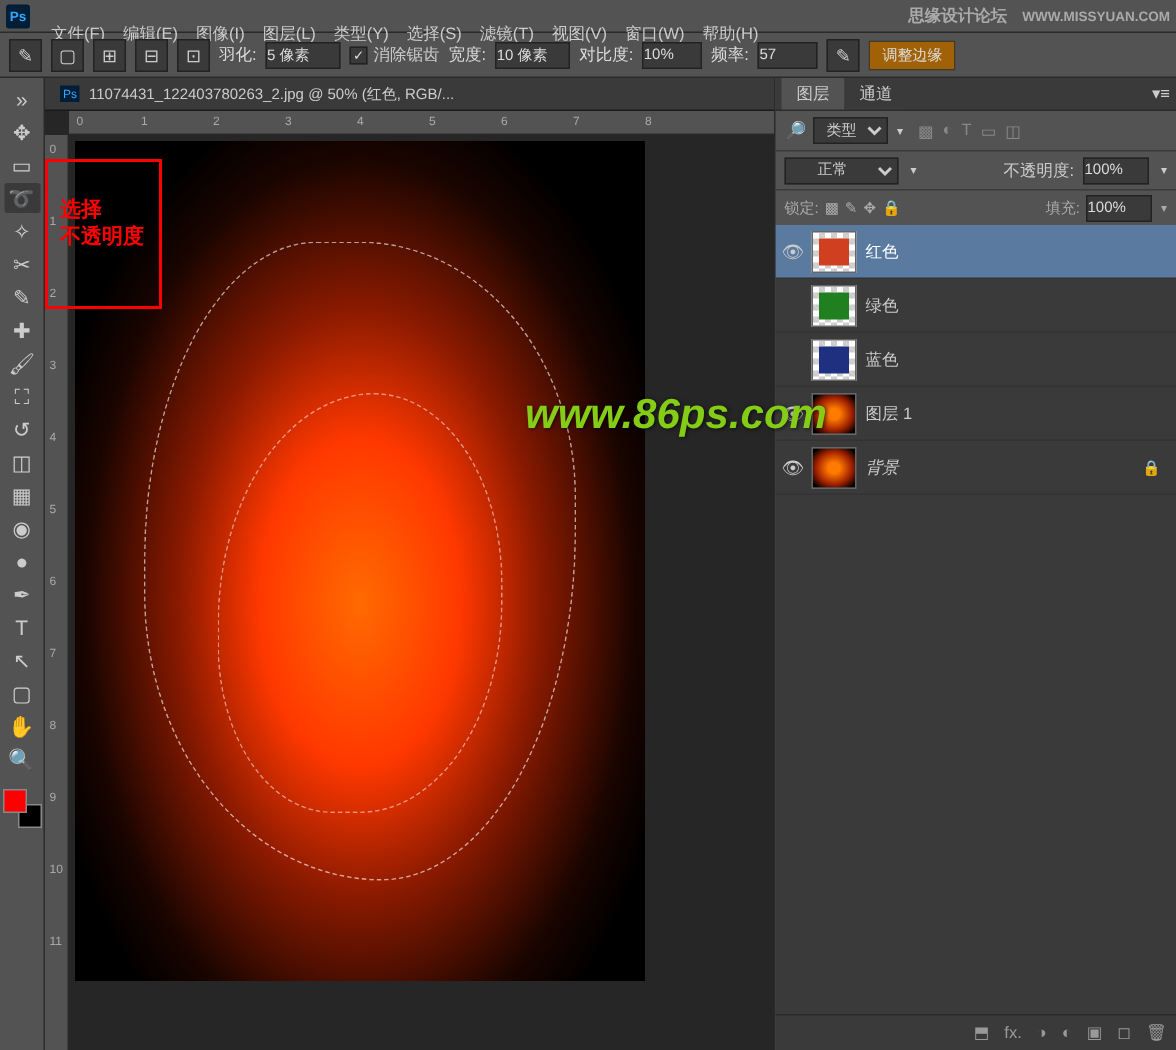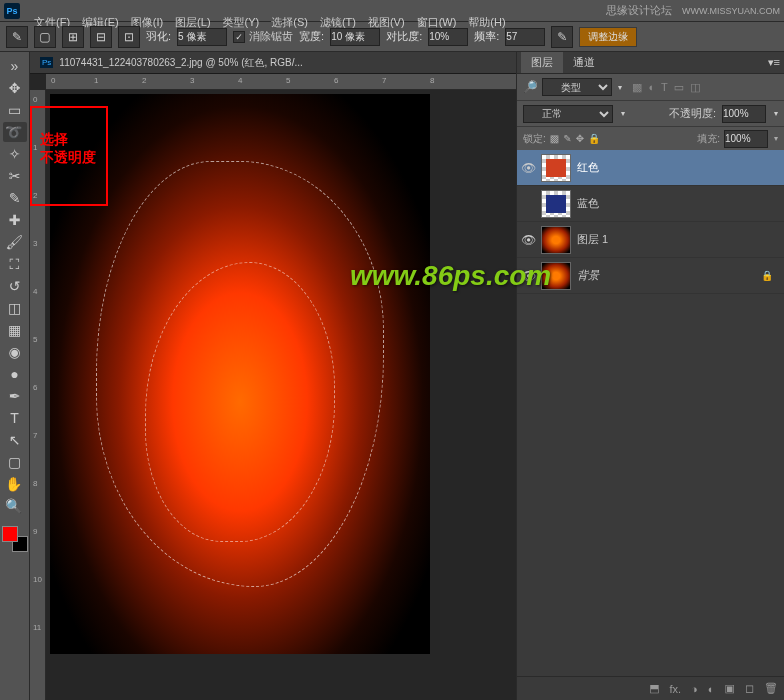--- a/index.html
+++ b/index.html
@@ -1,21 +1,21 @@
 <!DOCTYPE html>
 <html><head>
 <meta charset="utf-8">
 <style>
 * { margin: 0; padding: 0; box-sizing: border-box; font-family: "Microsoft YaHei", Arial, sans-serif; }
 body { background: #535353; width: 784px; height: 700px; overflow: hidden; color: #ccc; font-size: 11px; }
 .menubar { background: #535353; height: 22px; display: flex; align-items: center; padding: 0 4px; border-bottom: 1px solid #2a2a2a; }
 .ps-logo { width: 16px; height: 16px; background: #001e36; color: #31a8ff; font-size: 9px; font-weight: bold; display: flex; align-items: center; justify-content: center; border-radius: 2px; margin-right: 8px; }
 .menu-item { padding: 0 6px; cursor: pointer; font-size: 11px; margin-top: 24px; }
 .menu-spacer { flex: 1; }
-.site-text { font-size: 11px; color: #aaa; }
+.site-text { font-size: 11px; color: #aaa; font-weight: bold; }
 .optionsbar { background: #535353; height: 30px; display: flex; align-items: center; padding: 0 6px; gap: 6px; border-bottom: 1px solid #2a2a2a; }
 .tool-icon-small { width: 22px; height: 22px; background: #3a3a3a; border: 1px solid #222; display: flex; align-items: center; justify-content: center; font-size: 12px; cursor: pointer; }
 .opt-label { color: #ddd; font-size: 11px; }
 .opt-input { background: #3a3a3a; border: 1px solid #222; color: #ddd; width: 50px; height: 18px; padding: 0 0; font-size: 10px; }
 .opt-check { display: inline-flex; align-items: center; gap: 4px; }
 .checkbox { width: 12px; height: 12px; background: #3a3a3a; border: 1px solid #222; display: inline-flex; align-items: center; justify-content: center; font-size: 9px; color: #ddd; }
 .opt-btn { background: #a16207; border: 1px solid #3a3a3a; color: #ddd; padding: 2px 8px; font-size: 10px; cursor: pointer; }
 .main { display: flex; height: 648px; }
 .toolbox { width: 30px; background: #535353; border-right: 1px solid #2a2a2a; display: flex; flex-direction: column; align-items: center; padding-top: 4px; gap: 2px; }
 .toolbox .tool { width: 24px; height: 20px; display: flex; align-items: center; justify-content: center; cursor: pointer; color: #ccc; font-size: 14px; border-radius: 2px; }
@@ -36,21 +36,21 @@
 .fire-sel2 { position: absolute; inset: 30% 25% 20% 25%; border: 1px dashed #fff; border-radius: 55% 45% 50% 40%; opacity: 0.5; }
 .annotation-box { position: absolute; top: 54px; left: 0; width: 78px; height: 100px; border: 2px solid #ff0000; pointer-events: none; }
 .annotation-text { position: absolute; top: 78px; left: 10px; color: #ff0000; font-size: 14px; font-weight: bold; line-height: 18px; pointer-events: none; }
 .watermark { position: absolute; top: 260px; left: 350px; color: #84cc16; font-size: 28px; font-weight: bold; font-style: italic; pointer-events: none; white-space: nowrap; z-index: 50; text-shadow: 1px 1px 3px rgba(0,0,0,0.6); }
 .panels { width: 268px; background: #535353; border-left: 1px solid #2a2a2a; display: flex; flex-direction: column; }
 .panel-tabs { height: 22px; background: #3a3a3a; display: flex; align-items: center; padding: 0 4px; gap: 0; border-bottom: 1px solid #2a2a2a; }
 .panel-tab { padding: 3px 10px; font-size: 11px; cursor: pointer; background: #535353; }
 .panel-tab.inactive { background: #3a3a3a; }
 .panel-row1 { height: 26px; display: flex; align-items: center; padding: 0 6px; gap: 4px; }
 .search-icon { font-size: 12px; }
-.kind-select { background: #3a3a3a; border: 1px solid #222; color: #ccc; height: 18px; font-size: 10px; padding: 0 14px; }
+.kind-select { background: #3a3a3a; border: 1px solid #222; color: #ccc; height: 18px; font-size: 10px; padding: 0 4px; text-align: center; }
 .filter-icons { display: flex; gap: 6px; margin-left: 6px; font-size: 11px; color: #888; }
 .panel-row2 { height: 26px; display: flex; align-items: center; padding: 0 6px; gap: 6px; border-top: 1px solid #3a3a3a; }
 .panel-row3 { height: 24px; display: flex; align-items: center; padding: 0 6px; gap: 4px; border-top: 1px solid #3a3a3a; font-size: 10px; color: #aaa; }
 .lock-icons { display: flex; gap: 4px; font-size: 10px; }
 .layers-list { flex: 1; background: #3a3a3a; overflow-y: auto; }
 .layer-row { height: 36px; display: flex; align-items: center; padding: 0 4px; gap: 6px; border-bottom: 1px solid #333; cursor: pointer; }
 .layer-row.selected { background: #5a7aa0; color: #fff; }
 .eye { width: 14px; font-size: 12px; color: #ccc; }
 .thumb { width: 30px; height: 28px; background: #fff; border: 1px solid #666; background-image: linear-gradient(45deg, #ccc 25%, transparent 25%, transparent 75%, #ccc 75%), linear-gradient(45deg, #ccc 25%, transparent 25%, transparent 75%, #ccc 75%); background-size: 8px 8px; background-position: 0 0, 4px 4px; position: relative; }
 .thumb.red::after { content: ''; position: absolute; inset: 4px; background: #d04020; }
@@ -193,21 +193,21 @@
       <span class="dd-arrow">▾</span>
       <div class="filter-icons">
         <span>▩</span>
         <span>◐</span>
         <span>T</span>
         <span>▭</span>
         <span>◫</span>
       </div>
     </div>
     <div class="panel-row2">
-      <select class="kind-select" style="width:90px"><option>正常</option></select>
+      <select class="kind-select" style="width:76px"><option>正常</option></select>
       <span class="dd-arrow">▾</span>
       <div style="flex:1"></div>
       <span>不透明度:</span>
       <input class="opt-input" style="width: 44px;" value="100%">
         <span class="dd-arrow">▾</span>
     </div>
     <div class="panel-row3">
       <span>锁定:</span>
       <div class="lock-icons">
         <span>▩</span>
@@ -218,20 +218,25 @@
       <div style="flex:1"></div>
       <span>填充:</span>
       <input class="opt-input" style="width: 44px;" value="100%">
         <span class="dd-arrow">▾</span>
     </div>
     <div class="layers-list">
       <div class="layer-row selected">
         <span class="eye">👁</span>
         <div class="thumb red"></div>
         <span class="layer-name">红色</span>
+      </div>
+      <div class="layer-row">
+        <span class="eye" style="opacity:0.2"></span>
+        <div class="thumb green"></div>
+        <span class="layer-name">绿色</span>
       </div>
       <div class="layer-row">
         <span class="eye" style="opacity:0.2"></span>
         <div class="thumb blue"></div>
         <span class="layer-name">蓝色</span>
       </div>
       <div class="layer-row">
         <span class="eye">👁</span>
         <div class="thumb fire"></div>
         <span class="layer-name">图层 1</span>

